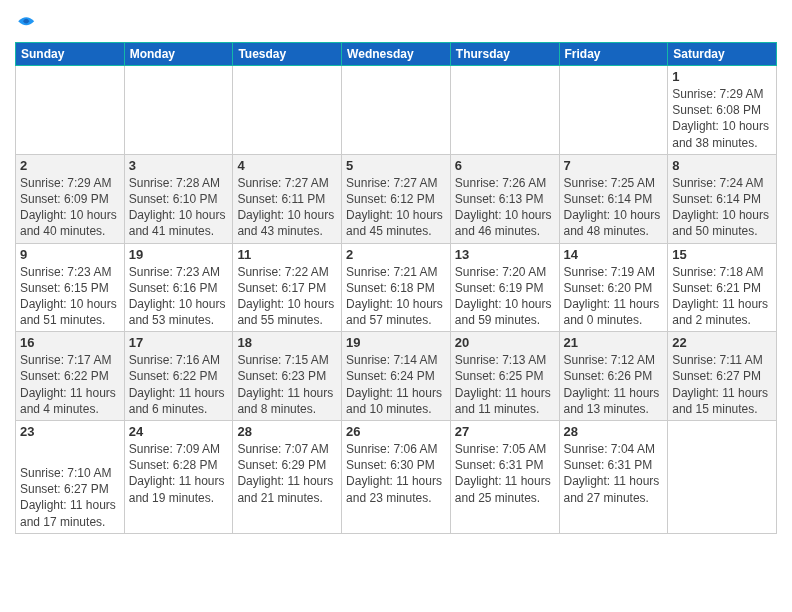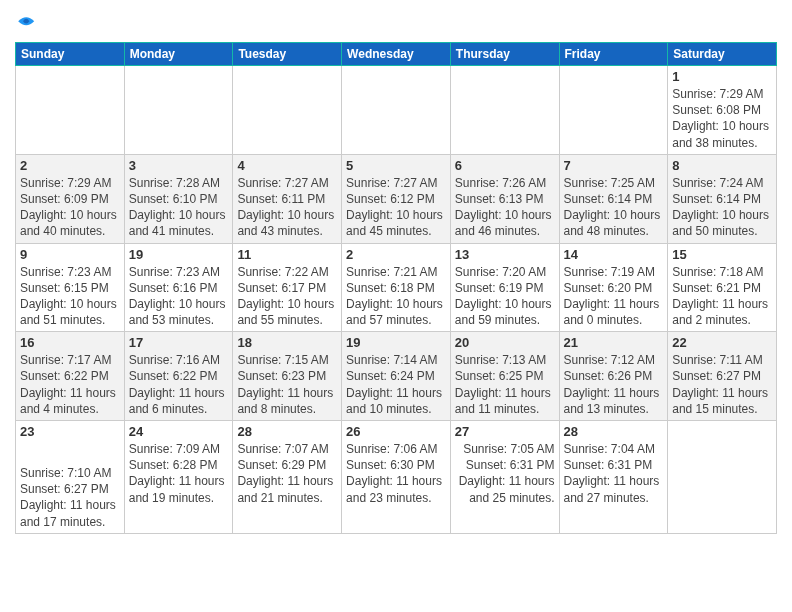--- a/index.html
+++ b/index.html
@@ -248,21 +248,21 @@
           </td>
           <td>
             <div class="day-num">26</div>
             <div class="day-info" style="white-space: pre-line;">Sunrise: 7:06 AM
 Sunset: 6:30 PM
 Daylight: 11 hours
 and 23 minutes.</div>
           </td>
           <td>
             <div class="day-num">27</div>
-            <div class="day-info" style="white-space: pre-line; text-align: right;">Sunrise: 7:05 AM
+            <div class="day-info" style="white-space: pre-line;">Sunrise: 7:05 AM
 Sunset: 6:31 PM
 Daylight: 11 hours
 and 25 minutes.</div>
           </td>
           <td>
             <div class="day-num">28</div>
             <div class="day-info" style="white-space: pre-line;">Sunrise: 7:04 AM
 Sunset: 6:31 PM
 Daylight: 11 hours
 and 27 minutes.</div>

